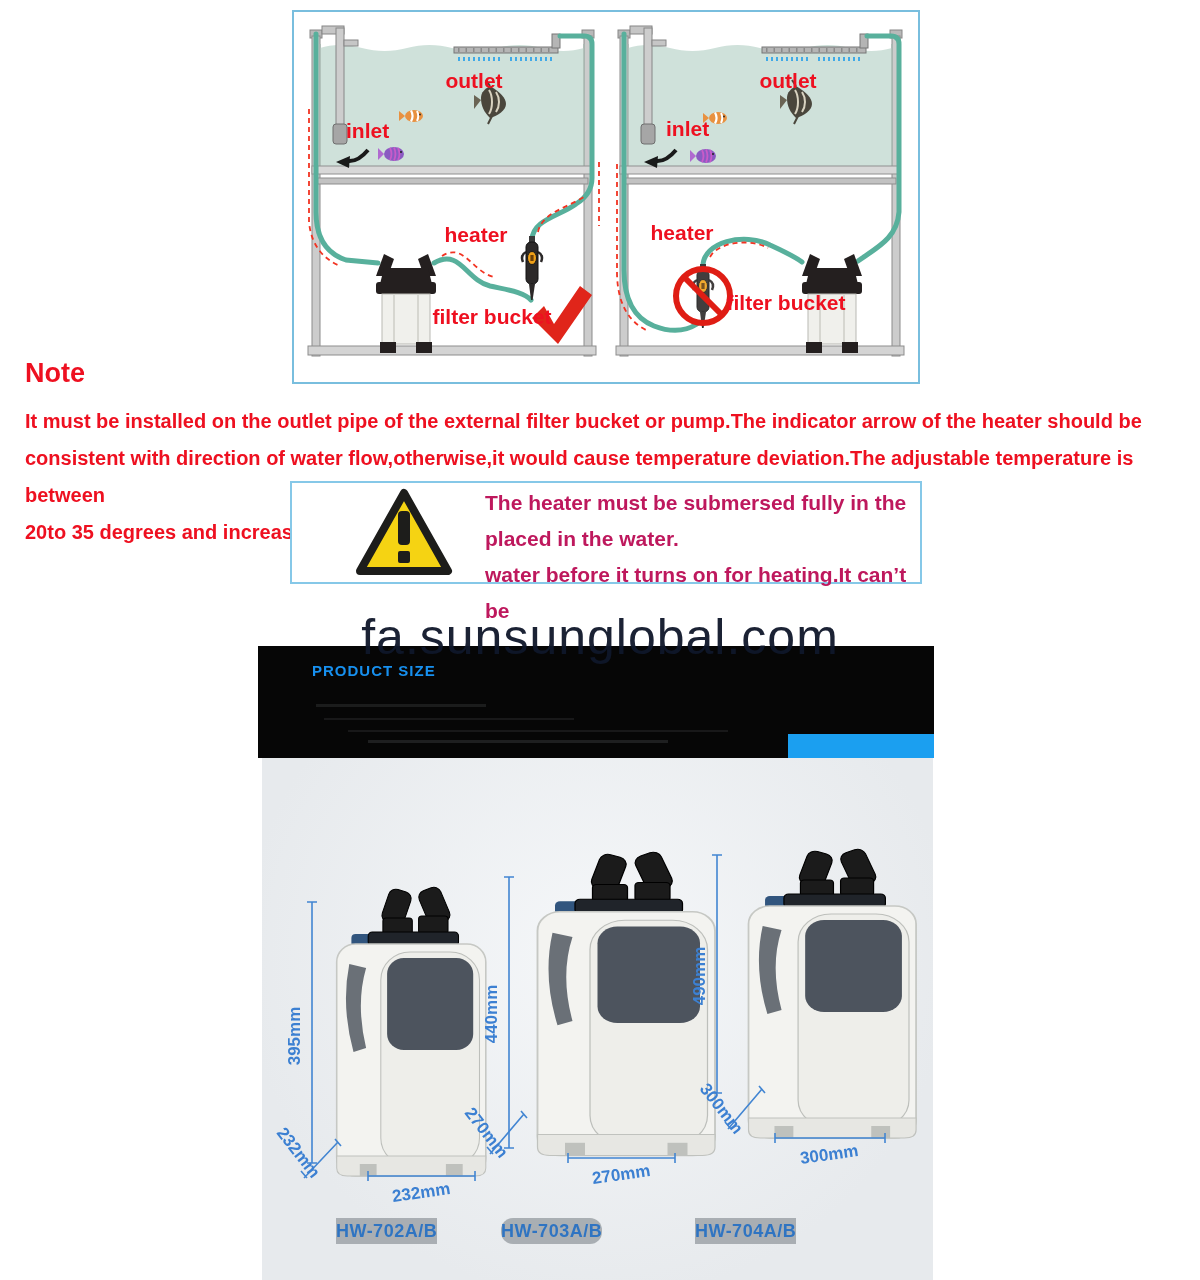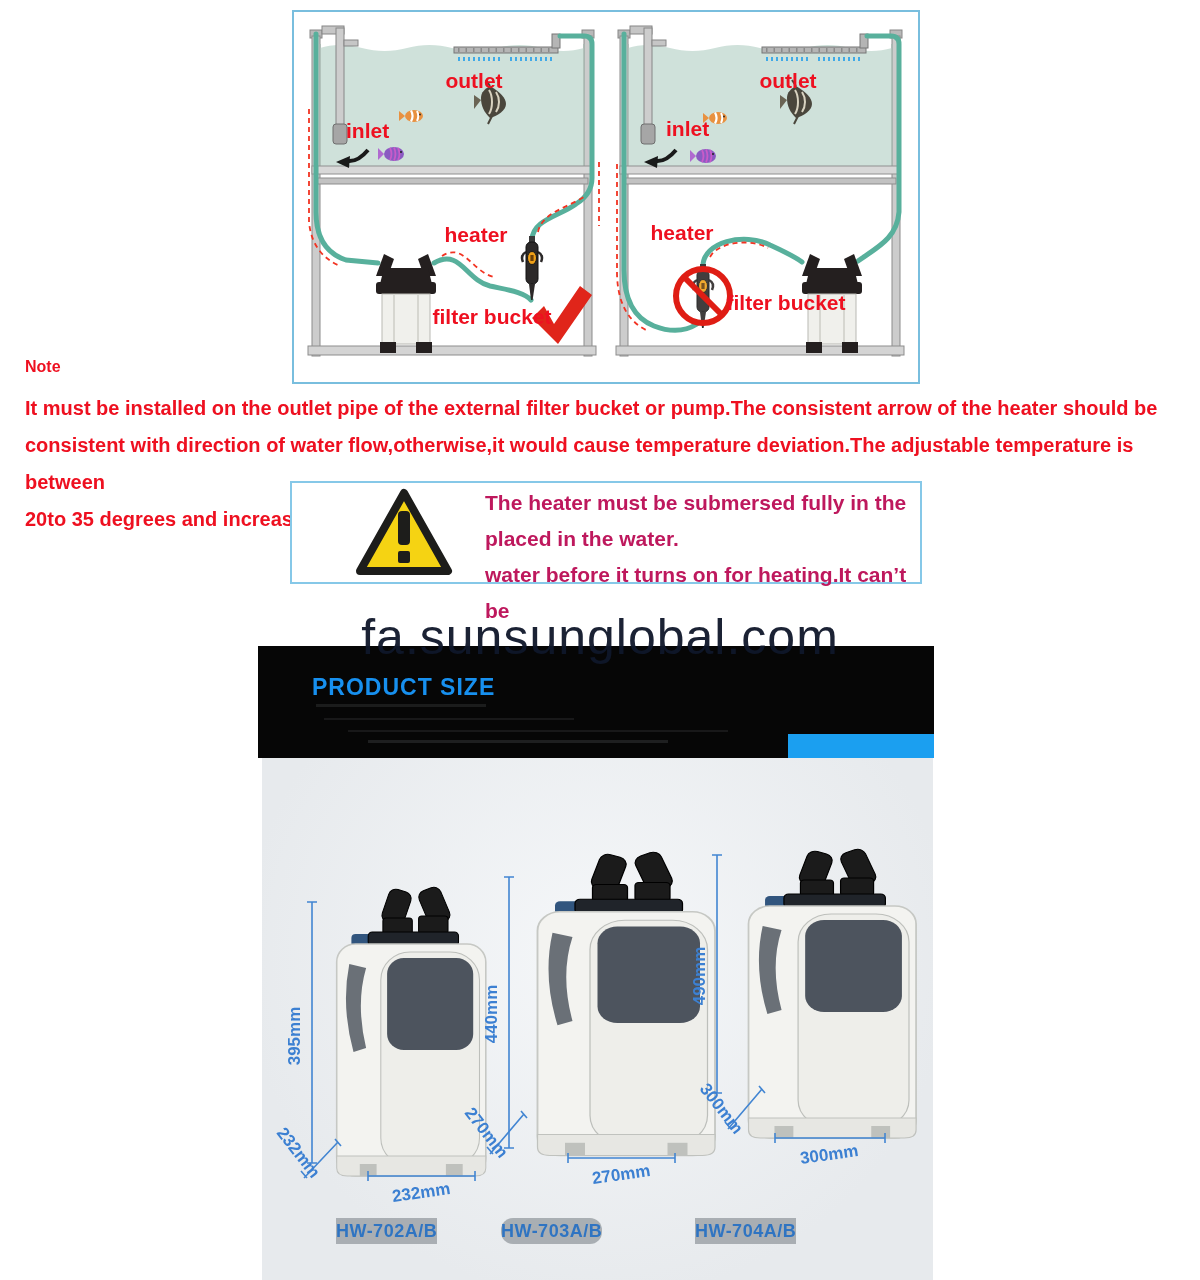--- a/index.html
+++ b/index.html
@@ -6,34 +6,34 @@
   .page{position:relative;width:1200px;height:1280px;background:#fff;overflow:hidden;
         font-family:"Liberation Sans",sans-serif;}
   
   .diagram-box{position:absolute;left:292px;top:10px;width:624px;height:370px;
                border:2px solid #79bede;background:#fff;}
   .tube{stroke:#58b09c;stroke-width:5;fill:none;stroke-linecap:round;}
   .rdash{stroke:#f23322;stroke-width:1.8;stroke-dasharray:5 4;fill:none;}
   .dlabel{fill:#ee1020;font-weight:bold;font-size:21px;font-family:"Liberation Sans",sans-serif;}
   
   .note{position:absolute;left:25px;top:358px;width:1160px;color:#ee1020;font-weight:bold;}
-  .note .t{font-size:16px;margin-bottom:14px;}
+  .note .t{font-size:27px;margin-bottom:14px;}
   .note .l{font-size:20px;line-height:37px;}
   
   .warnbox{position:absolute;left:290px;top:481px;width:628px;height:99px;
            border:2px solid #86c8e8;background:#fff;}
   .warnbox .tri{position:absolute;left:62px;top:4px;}
   .warn-lines{position:absolute;left:193px;top:2px;color:#be185d;font-weight:bold;
               font-size:21px;line-height:36px;}
   
   .watermark{position:absolute;left:280px;top:608px;width:640px;text-align:center;
              font-size:50px;color:#0f172a;opacity:.95;z-index:5;letter-spacing:1px;}
   
   .banner{position:absolute;left:258px;top:646px;width:676px;height:112px;background:#060606;}
-  .banner .hdr{position:absolute;left:54px;top:28px;font-size:23px;font-weight:bold;
+  .banner .hdr{position:absolute;left:54px;top:16px;font-size:15px;font-weight:bold;
                color:#1790ef;letter-spacing:1px;}
   .banner .decor{position:absolute;background:#9aa0a6;}
   .banner .bluebar{position:absolute;left:530px;top:88px;width:146px;height:24px;background:#1b9ff0;}
   
   .product-area{position:absolute;left:262px;top:758px;width:671px;height:522px;
      background:radial-gradient(ellipse at 50% 38%, #f5f7f9 0%, #e7eaed 75%);}
   .dim{stroke:#4285d2;stroke-width:1.6;fill:none;}
   .dimtext{fill:#3c80d2;font-weight:bold;font-size:17px;font-family:"Liberation Sans",sans-serif;}
   .model{position:absolute;top:460px;height:20px;padding:3px 0;background:rgba(158,163,168,.85);
          color:#2f74c2;font-weight:bold;font-size:18px;letter-spacing:.5px;}
@@ -149,21 +149,21 @@
         <text class="dlabel" x="178" y="74" text-anchor="middle">outlet</text>
         <text class="dlabel" x="56" y="122">inlet</text>
         <text class="dlabel" x="72" y="226" text-anchor="middle">heater</text>
         <text class="dlabel" x="176" y="296" text-anchor="middle">filter bucket</text>
       </g>
     </svg>
   </div>
 
   <div class="note">
     <div class="t">Note</div>
-    <div class="l">It must be installed on the outlet pipe of the external filter bucket or pump.The consistent arrow of the heater should be</div>
+    <div class="l">It must be installed on the outlet pipe of the external filter bucket or pump.The indicator arrow of the heater should be</div>
     <div class="l">consistent with direction of water flow,otherwise,it would cause temperature deviation.The adjustable temperature is between</div>
     <div class="l">20to 35 degrees and increases by 0.5 per press.</div>
   </div>
 
   <div class="warnbox">
     <div class="tri">
       <svg width="100" height="92" viewBox="0 0 100 92">
         <path d="M50,6 L94,84 L6,84 Z" fill="#f5d313" stroke="#1d1d1b" stroke-width="8" stroke-linejoin="round"></path>
         <rect x="44" y="24" width="12" height="34" rx="4" fill="#1d1d1b"></rect>
         <rect x="44" y="64" width="12" height="12" rx="2" fill="#1d1d1b"></rect>

